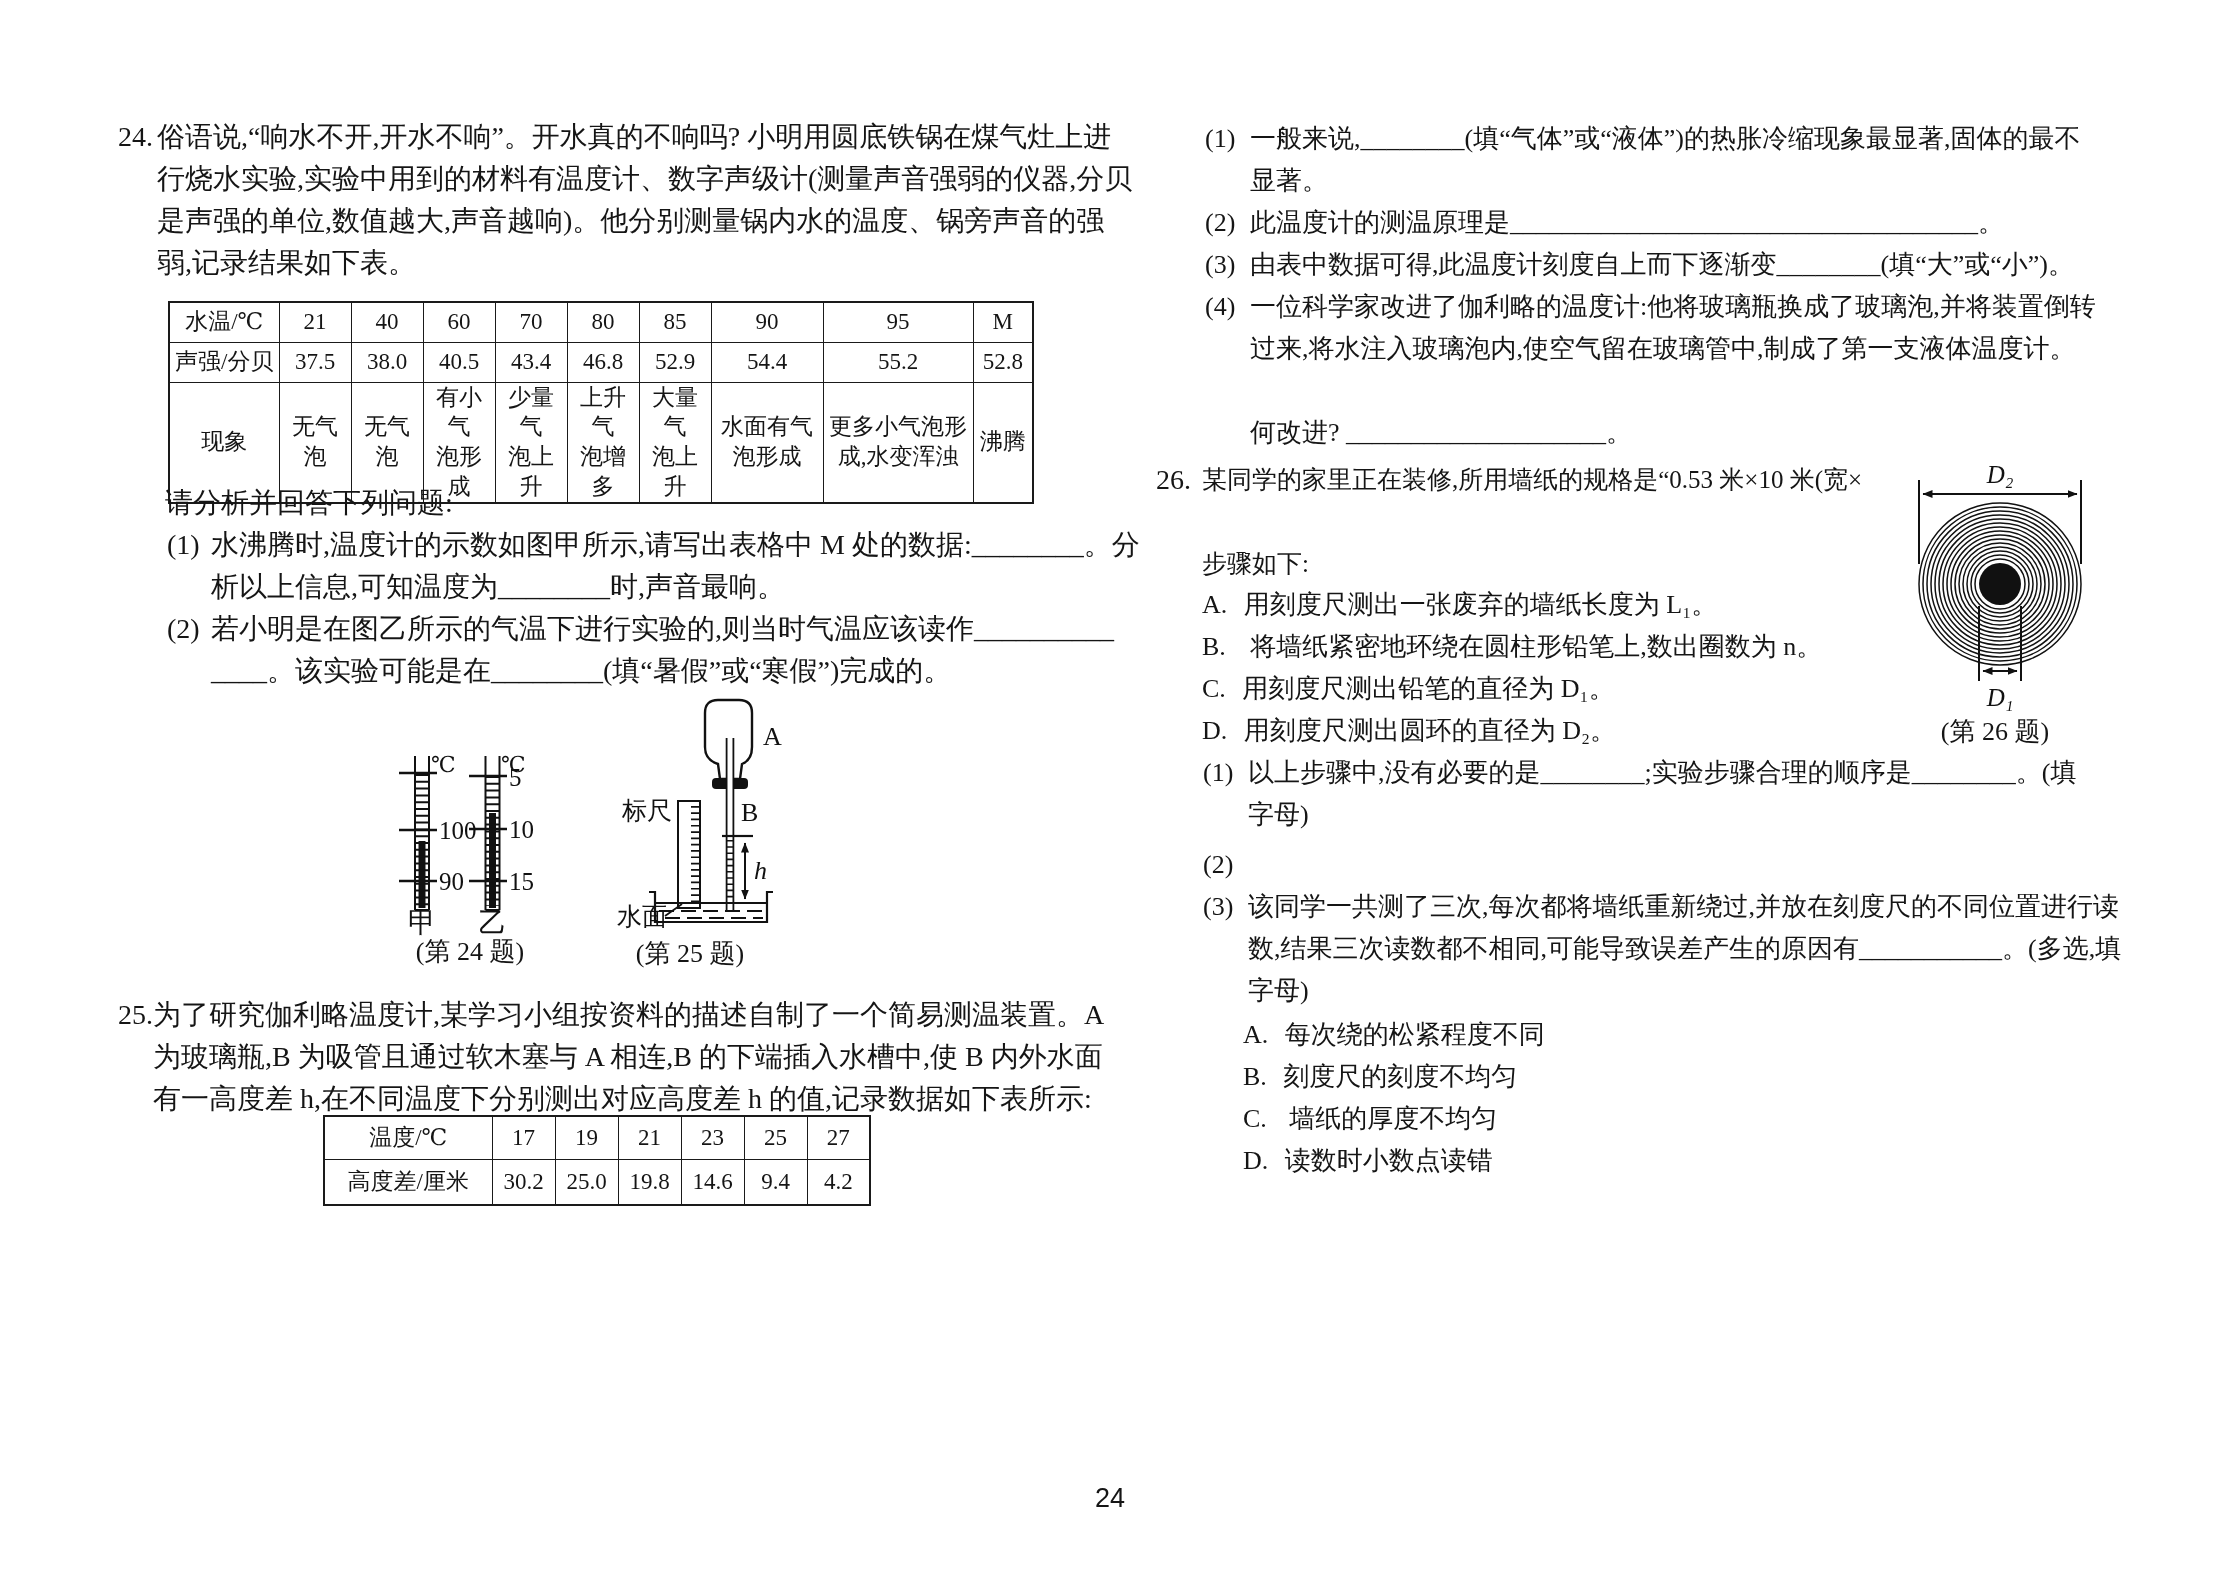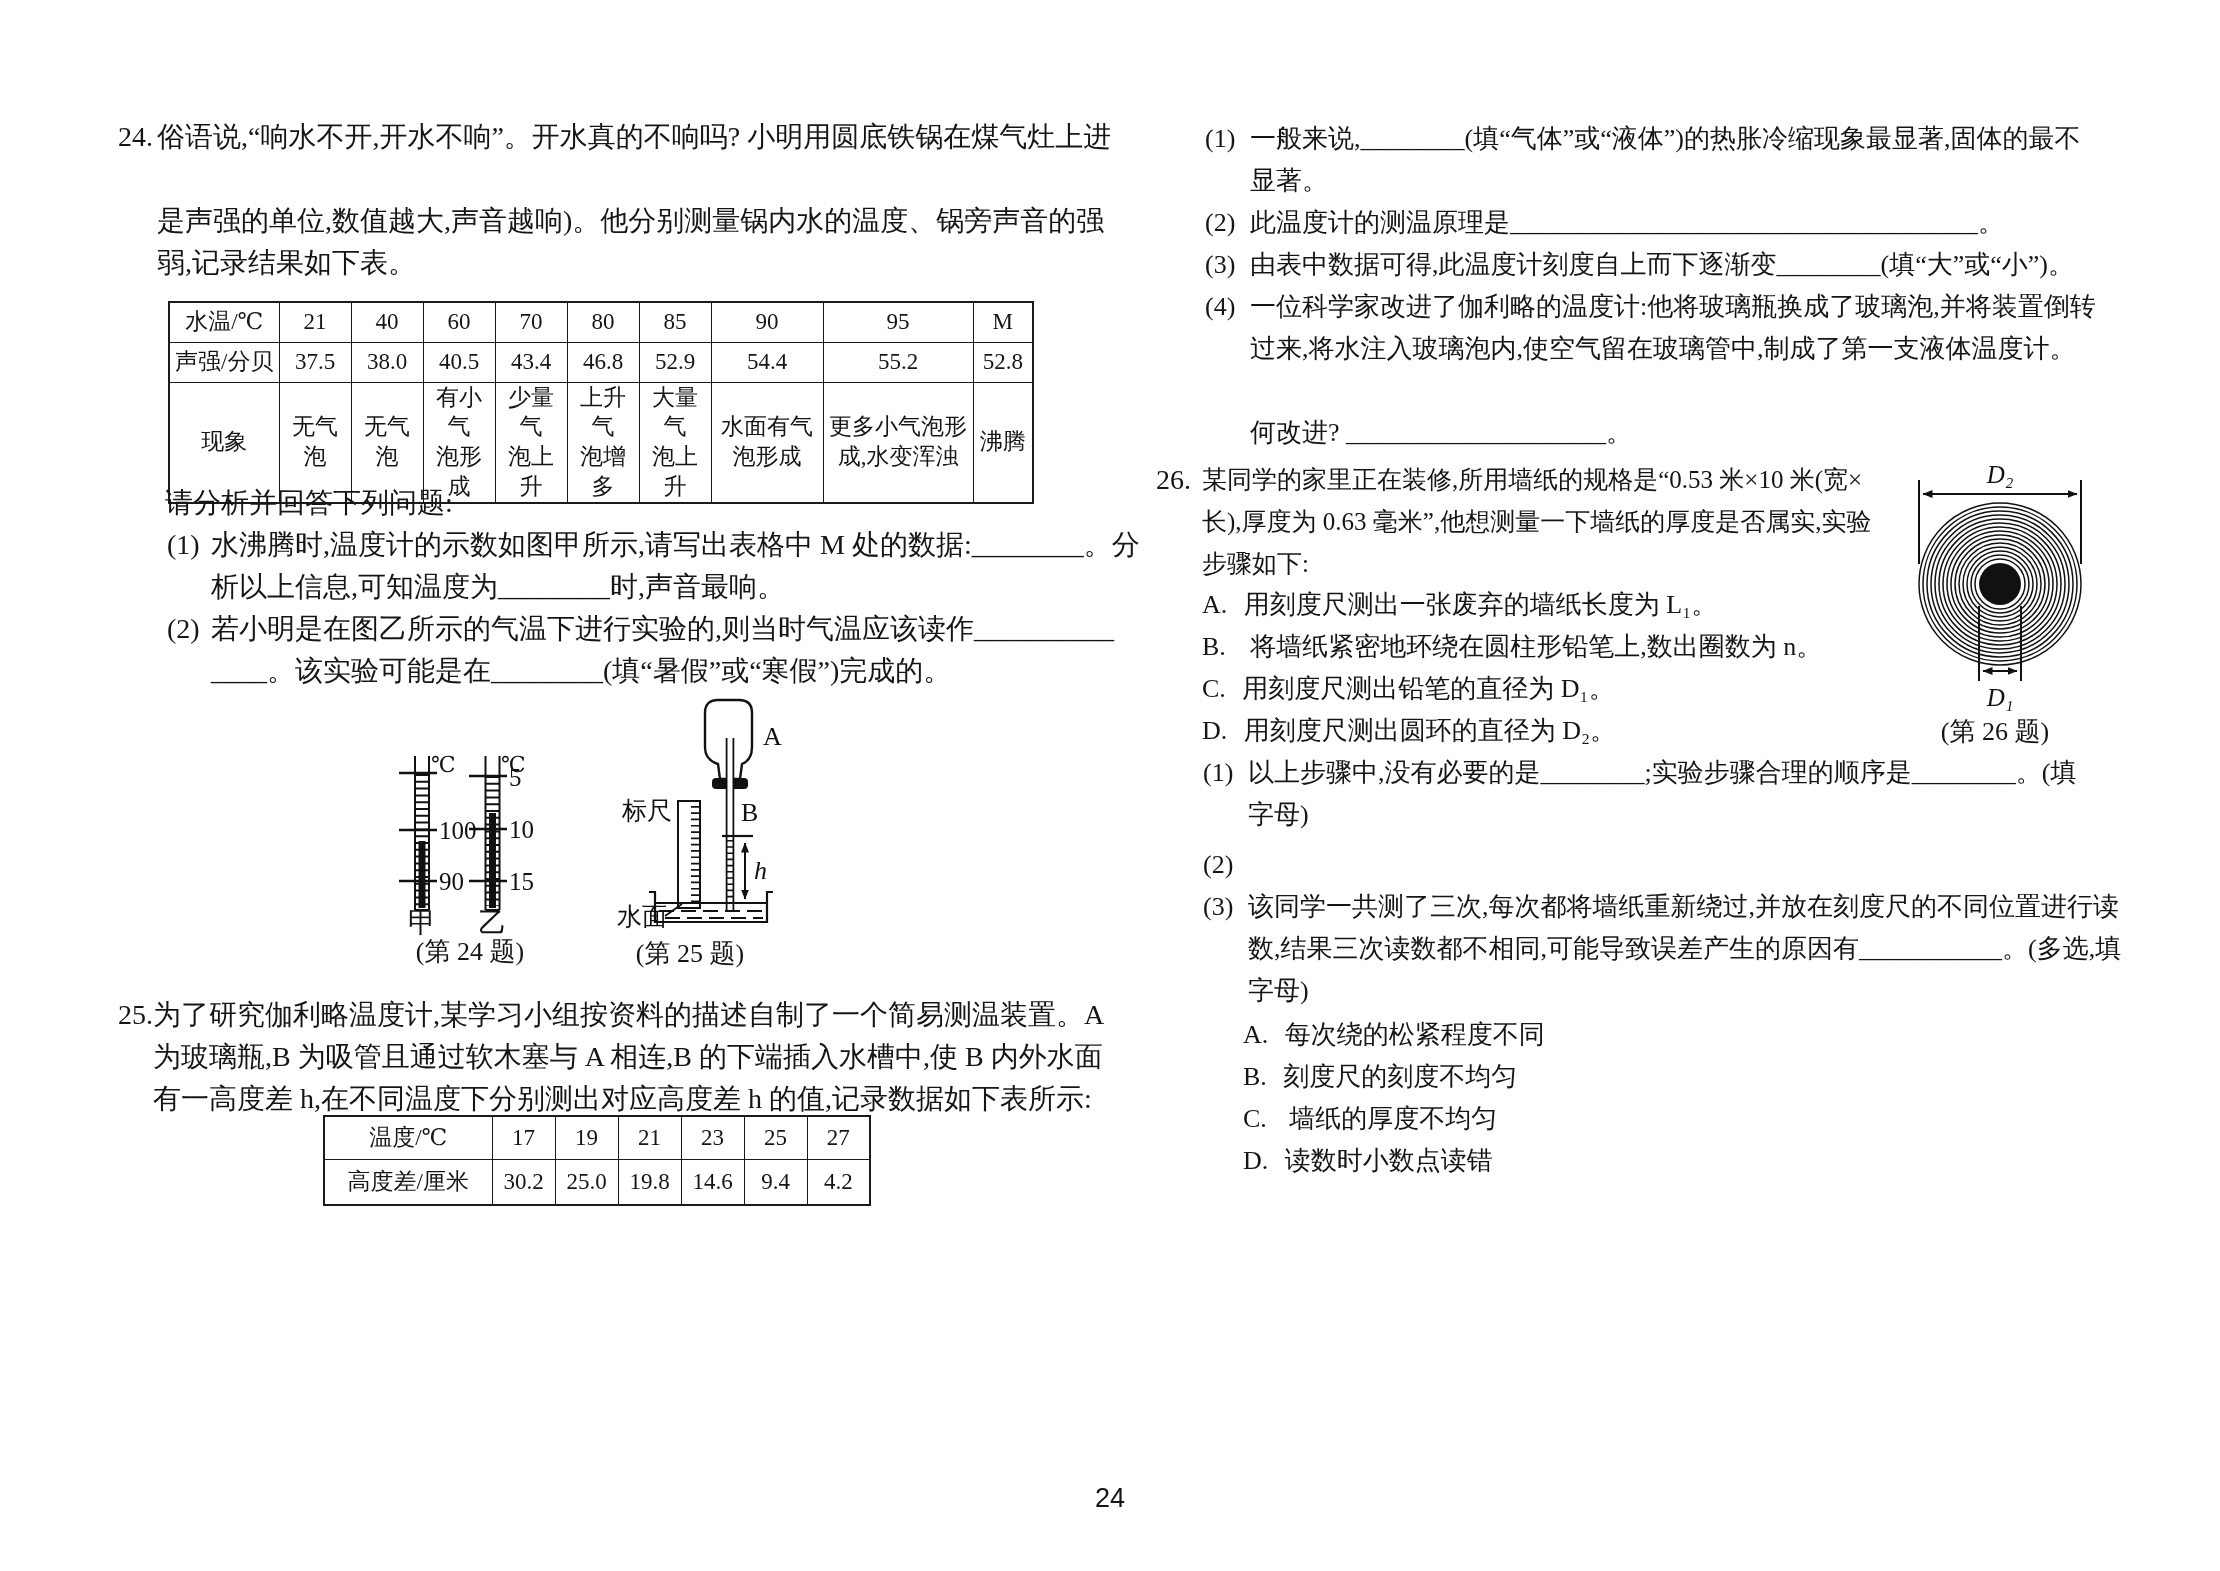--- a/index.html
+++ b/index.html
@@ -22,20 +22,21 @@
     font-size:27px;text-align:center;}
   .it{font-style:italic;}
 </style>
 </head>
 <body>
 
 <div class="page">
 
   <div class="t" style="left:118px;top:121px">24.</div>
   <div class="t" style="left:157px;top:121px">俗语说,“响水不开,开水不响”。开水真的不响吗? 小明用圆底铁锅在煤气灶上进</div>
+  <div class="t" style="left:157px;top:163px">行烧水实验,实验中用到的材料有温度计、数字声级计(测量声音强弱的仪器,分贝</div>
   <div class="t" style="left:157px;top:205px">是声强的单位,数值越大,声音越响)。他分别测量锅内水的温度、锅旁声音的强</div>
   <div class="t" style="left:157px;top:247px">弱,记录结果如下表。</div>
 
   <table class="tbl" style="left:168px;top:301px">
     <colgroup>
       <col style="width:110px">
         <col style="width:72px">
         <col style="width:72px">
       <col style="width:72px">
         <col style="width:72px">
@@ -217,21 +218,20 @@
   <div class="t f26" style="left:1205px;top:250px">(3)</div>
   <div class="t f26" style="left:1250px;top:250px">由表中数据可得,此温度计刻度自上而下逐渐变________(填“大”或“小”)。</div>
 
   <div class="t f26" style="left:1205px;top:292px">(4)</div>
   <div class="t f26" style="left:1250px;top:292px">一位科学家改进了伽利略的温度计:他将玻璃瓶换成了玻璃泡,并将装置倒转</div>
   <div class="t f26" style="left:1250px;top:334px">过来,将水注入玻璃泡内,使空气留在玻璃管中,制成了第一支液体温度计。</div>
   <div class="t f26" style="left:1250px;top:418px">何改进? ____________________。</div>
 
   <div class="t" style="left:1156px;top:464px">26.</div>
   <div class="t f25" style="left:1202px;top:466px">某同学的家里正在装修,所用墙纸的规格是“0.53 米×10 米(宽×</div>
-  <div class="t f25" style="left:1202px;top:508px">长),厚度为 0.63 毫米”,他想测量一下墙纸的厚度是否属实,实验</div>
   <div class="t f25" style="left:1202px;top:550px">步骤如下:</div>
 
   <div class="t f26" style="left:1202px;top:590px">
     <span>A.</span>
     <span style="margin-left:10px">用刻度尺测出一张废弃的墙纸长度为 L₁。</span>
   </div>
   <div class="t f26" style="left:1202px;top:632px">
     <span>B.</span>
     <span style="margin-left:18px">将墙纸紧密地环绕在圆柱形铅笔上,数出圈数为 n。</span>
   </div>

